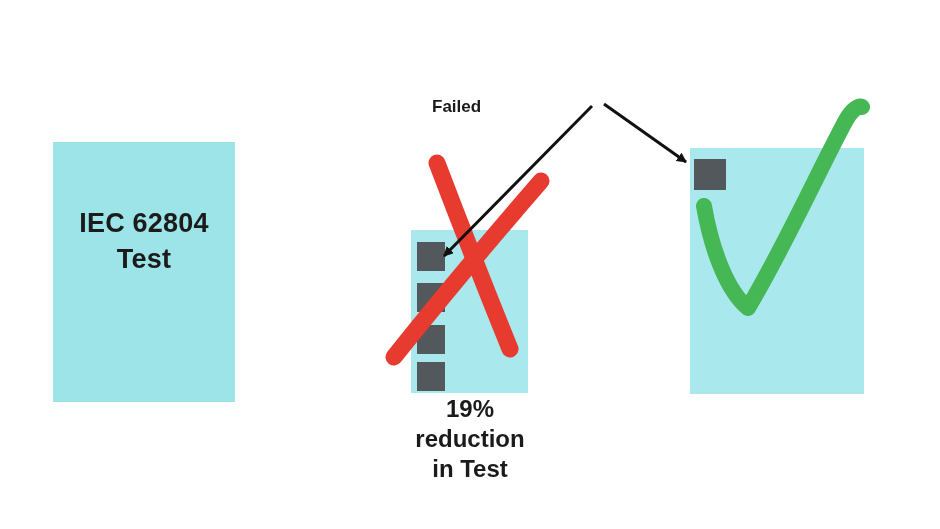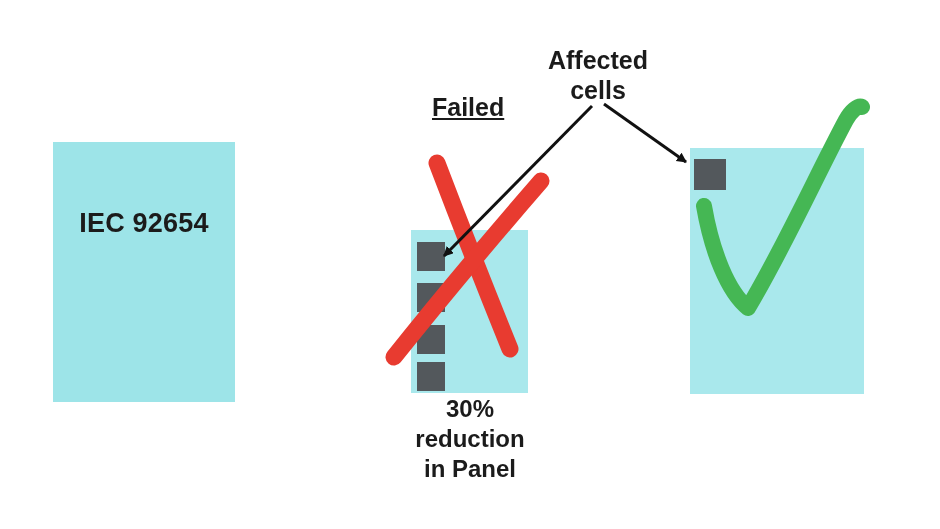--- a/index.html
+++ b/index.html
@@ -57,25 +57,24 @@
     height: 29px;
     background: #53585c;
   }
   .cell-f1 { left: 417px; top: 242px; }
   .cell-f2 { left: 417px; top: 283px; }
   .cell-f3 { left: 417px; top: 325px; }
   .cell-f4 { left: 417px; top: 362px; }
   .cell-p1 { left: 694px; top: 159px; width: 32px; height: 31px; }
   .heading {
     position: absolute;
-    font-size: 25px;
+    font-size: 17px;
     font-weight: 700;
     line-height: 30px;
     white-space: nowrap;
-    text-decoration: underline;
   }
   .failed-heading { left: 432px; top: 92px; }
   .passed-heading { left: 724px; top: 89px; }
   .annotation {
     position: absolute;
     left: 538px;
     top: 45px;
     width: 120px;
     text-align: center;
     font-size: 25px;
@@ -108,41 +107,38 @@
     pointer-events: none;
   }
 </style>
 </head>
 <body>
 
 <div class="canvas">
 
   <div class="box"></div>
   <div class="title-text">
-    <div>IEC 92654</div>
+    <div>IEC 62804</div>
+    <div>Test</div>
   </div>
 
   <div class="heading failed-heading">Failed</div>
-  <div class="annotation">
-    <div>Affected</div>
-    <div>cells</div>
-  </div>
 
   <div class="panel failed-panel"></div>
   <div class="cell cell-f1"></div>
   <div class="cell cell-f2"></div>
   <div class="cell cell-f3"></div>
   <div class="cell cell-f4"></div>
 
   <div class="panel passed-panel"></div>
   <div class="cell cell-p1"></div>
 
   <div class="caption failed-caption">
-    <div>30% reduction</div>
-    <div>in Panel</div>
+    <div>19% reduction</div>
+    <div>in Test</div>
   </div>
 
   <svg class="overlay" viewBox="0 0 940 529">
     <defs>
       <marker id="arrowhead" markerUnits="userSpaceOnUse" markerWidth="12" markerHeight="12" refX="9" refY="5" orient="auto">
         <path d="M0,0 L10,5 L0,10 Z" fill="#111111"></path>
       </marker>
     </defs>
 
     <path d="M437,163 Q472,255 510,349" fill="none" stroke-width="17" stroke-linecap="round" stroke="#e83b30"></path>

